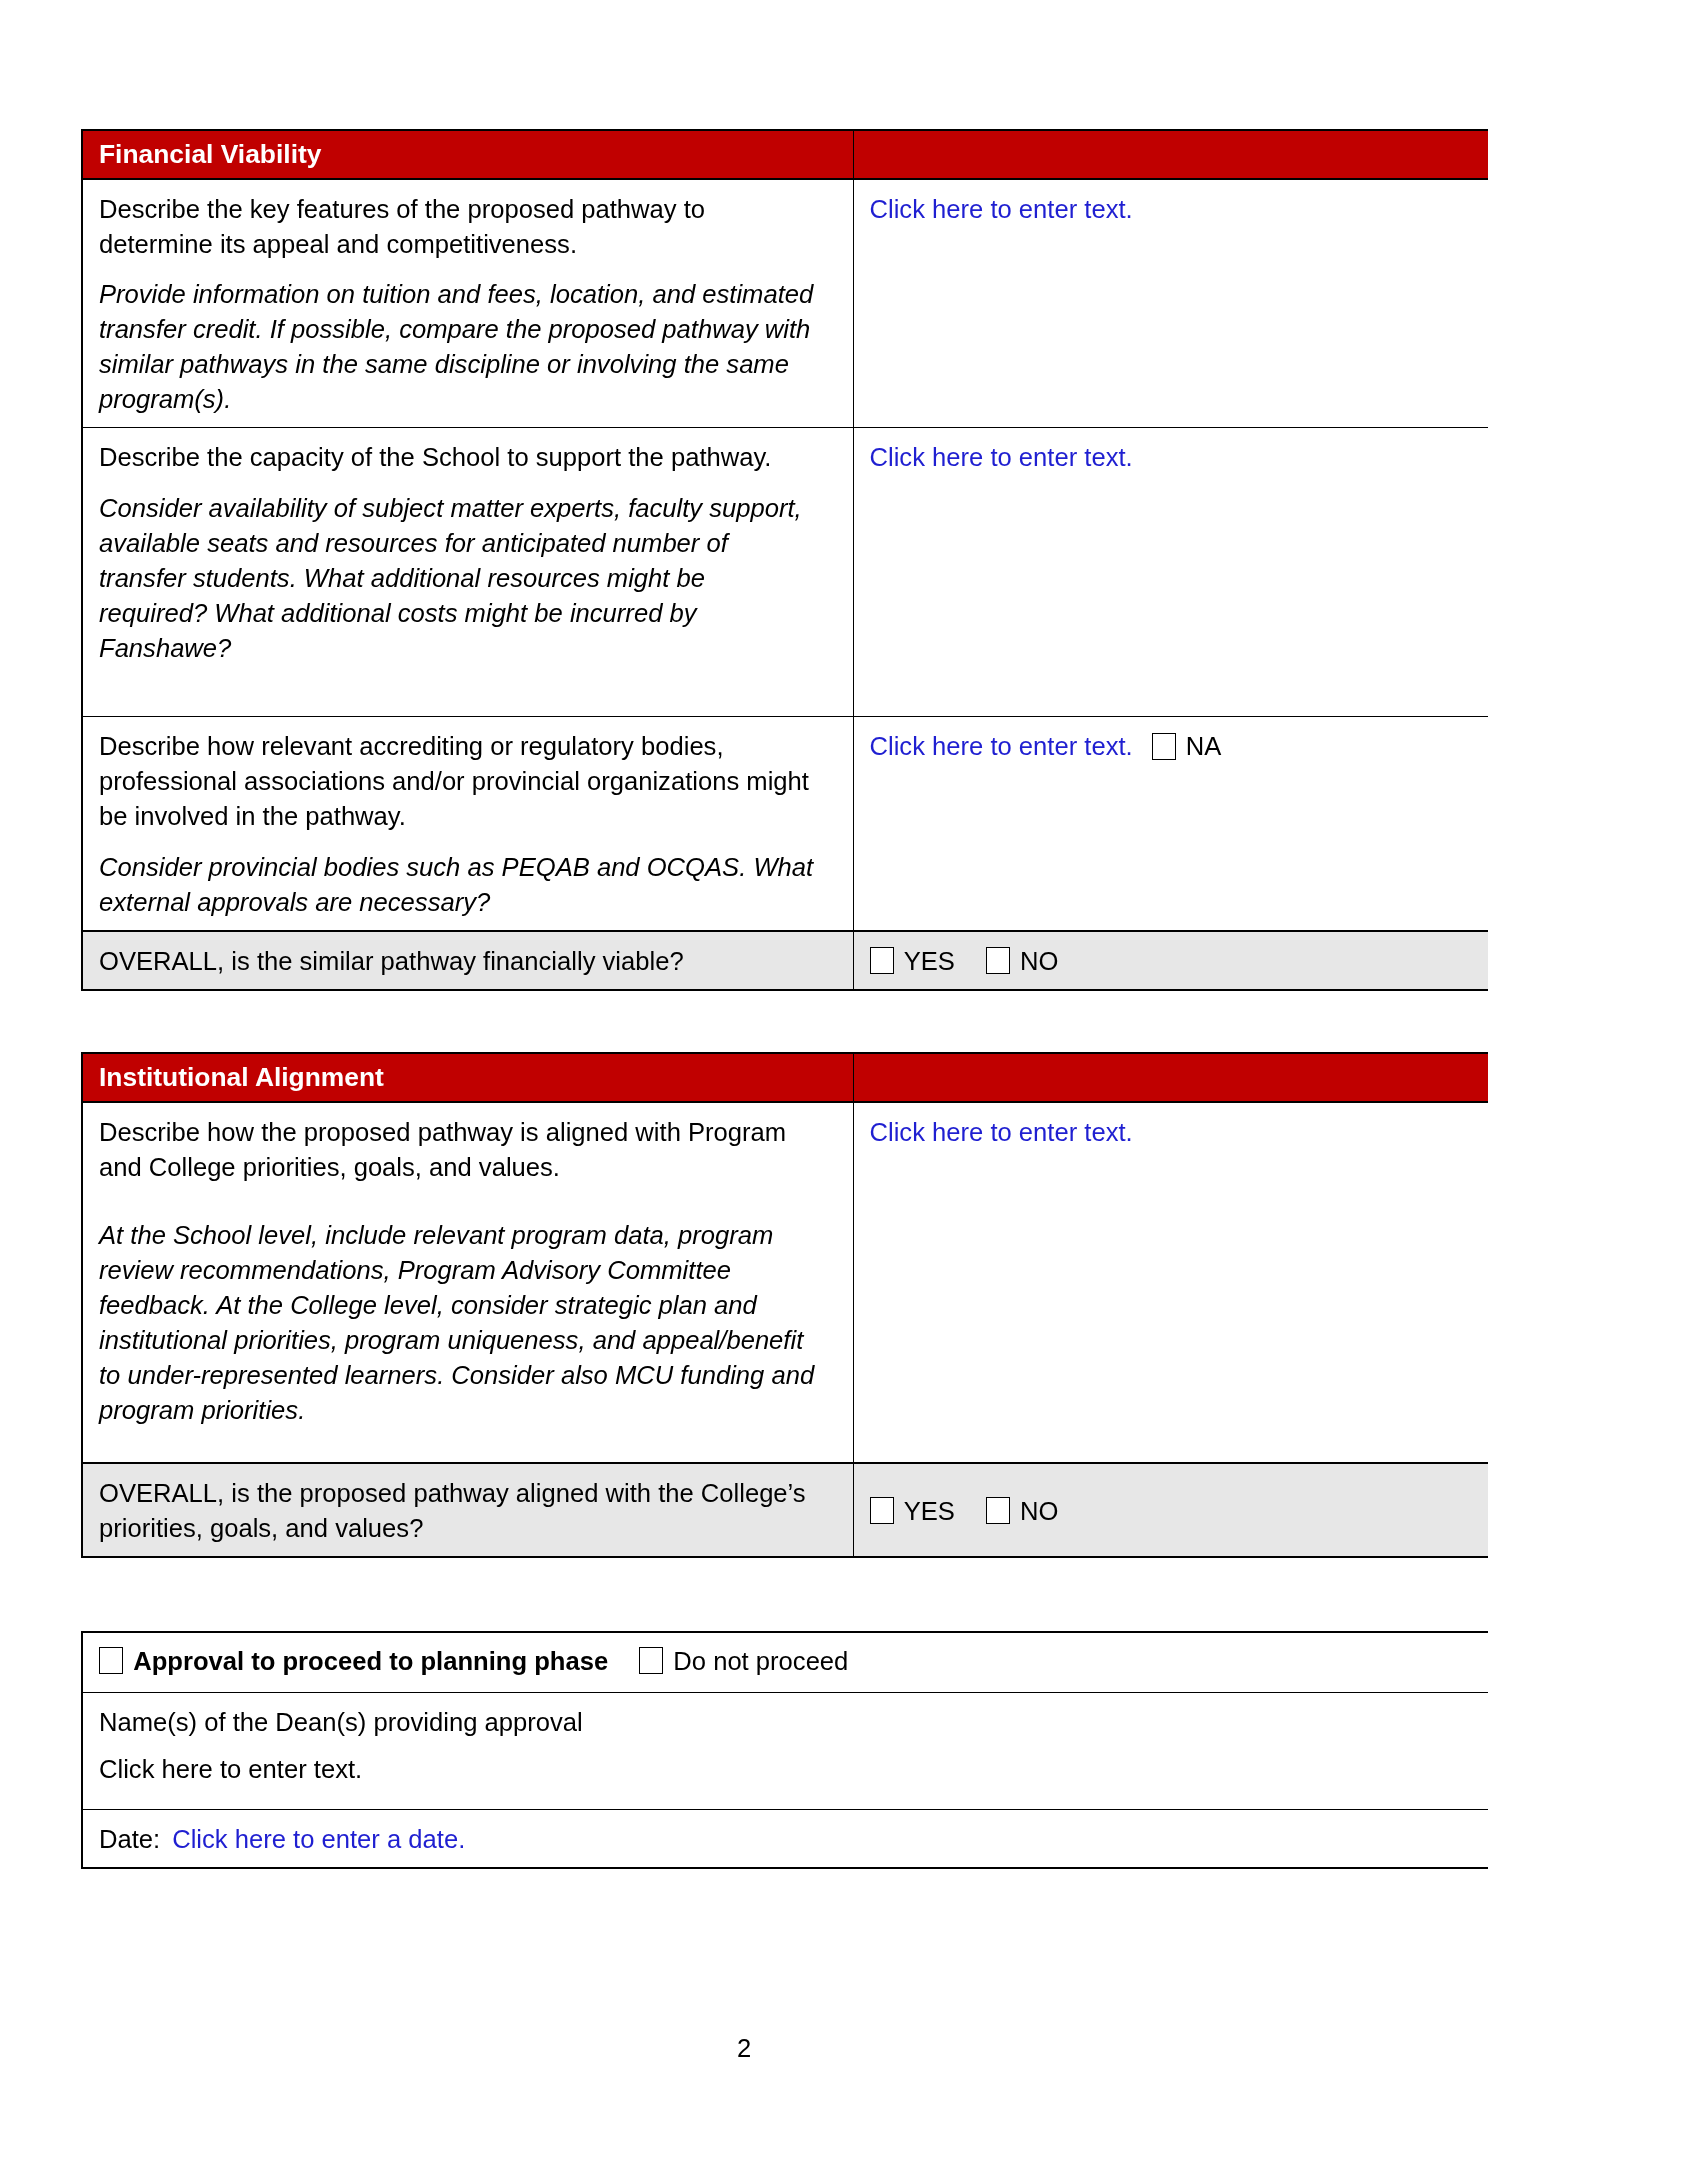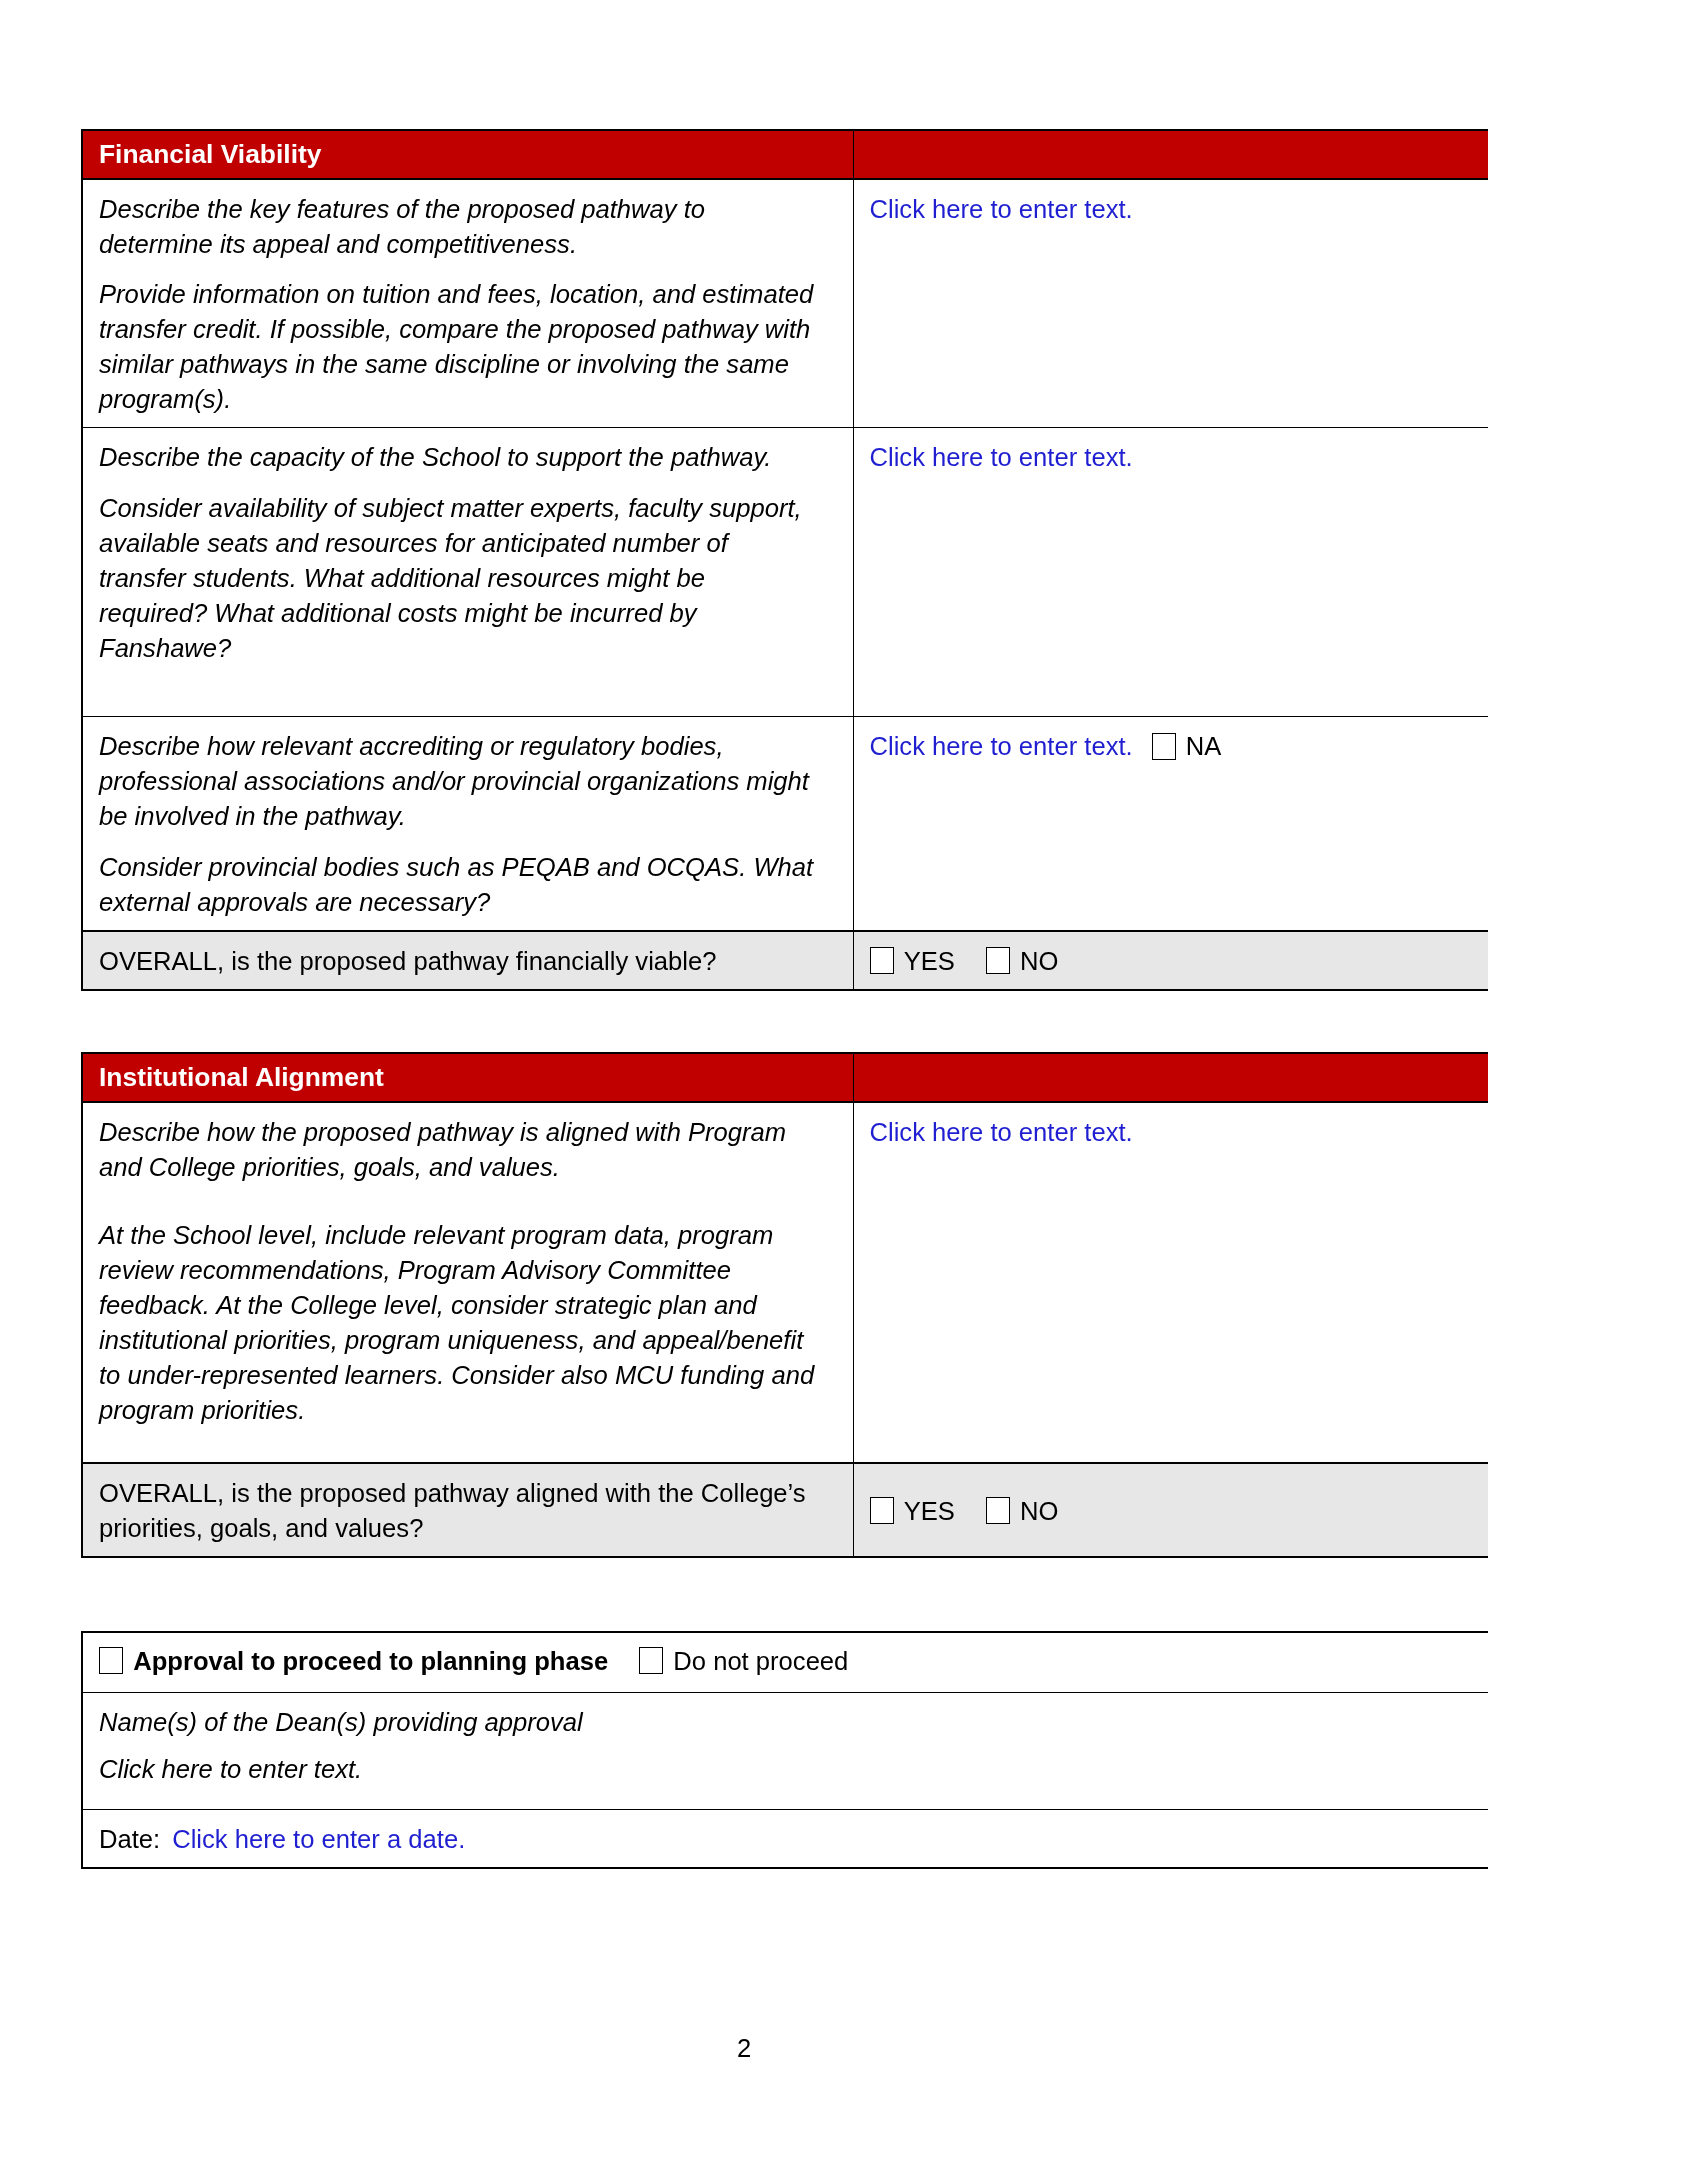--- a/index.html
+++ b/index.html
@@ -34,21 +34,21 @@
     font-weight: 700;
     font-size: 26.4px;
     height: 49px;
     vertical-align: middle;
     padding: 5.1px 16px;
     border-bottom: 2.6px solid #000000;
   }
   .t1 { margin-top: 129px; }
   .t2 { margin-top: 61px; }
   .t3 { margin-top: 73px; }
-  p { margin: 0 0 15.3px 0; font-style: italic; }
+  p { margin: 0 0 15.3px 0; }
   p:last-child { margin-bottom: 0; }
   .hint { font-style: italic; }
   .hint-big-gap { margin-top: 33px; }
   .link { color: #1F1FD1; cursor: pointer; }
   .answer-cell { padding: 12px 16px; }
   .overall-row td {
     background: #E7E7E7;
     vertical-align: middle;
     border-top: 2.6px solid #000000;
   }
@@ -117,21 +117,21 @@
       <td style="height:207px">
         <p>Describe how relevant accrediting or regulatory bodies, professional associations and/or provincial organizations might be involved in the pathway.</p>
         <p class="hint">Consider provincial bodies such as PEQAB and OCQAS. What external approvals are necessary?</p>
       </td>
       <td class="answer-cell">
         <span class="link">Click here to enter text.</span><span class="na-opt"><span class="cb"></span><span>NA</span></span>
       </td>
     </tr>
     <tr class="overall-row">
       <td style="height:51px">
-        <span>OVERALL, is the proposed pathway financially viable?</span>
+        <span>OVERALL, is the similar pathway financially viable?</span>
       </td>
       <td style="height:51px" class="answer-cell">
         <span class="opt"><span class="cb"></span><span>YES</span></span><span class="opt"><span class="cb"></span><span>NO</span></span>
       </td>
     </tr>
   </tbody>
     </table>
 
   <table class="doc-table t2">
     <colgroup>

